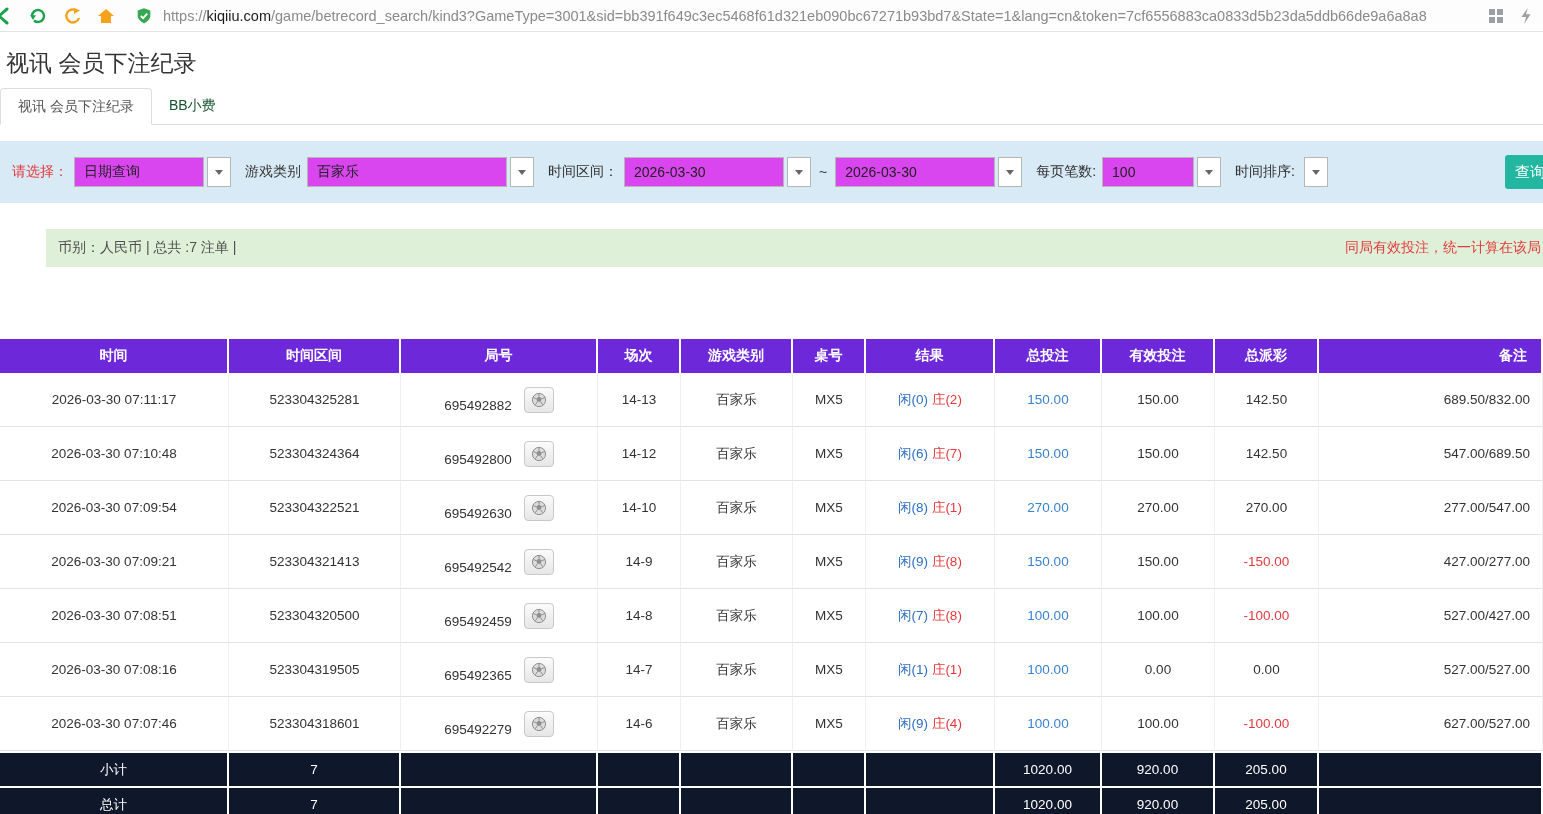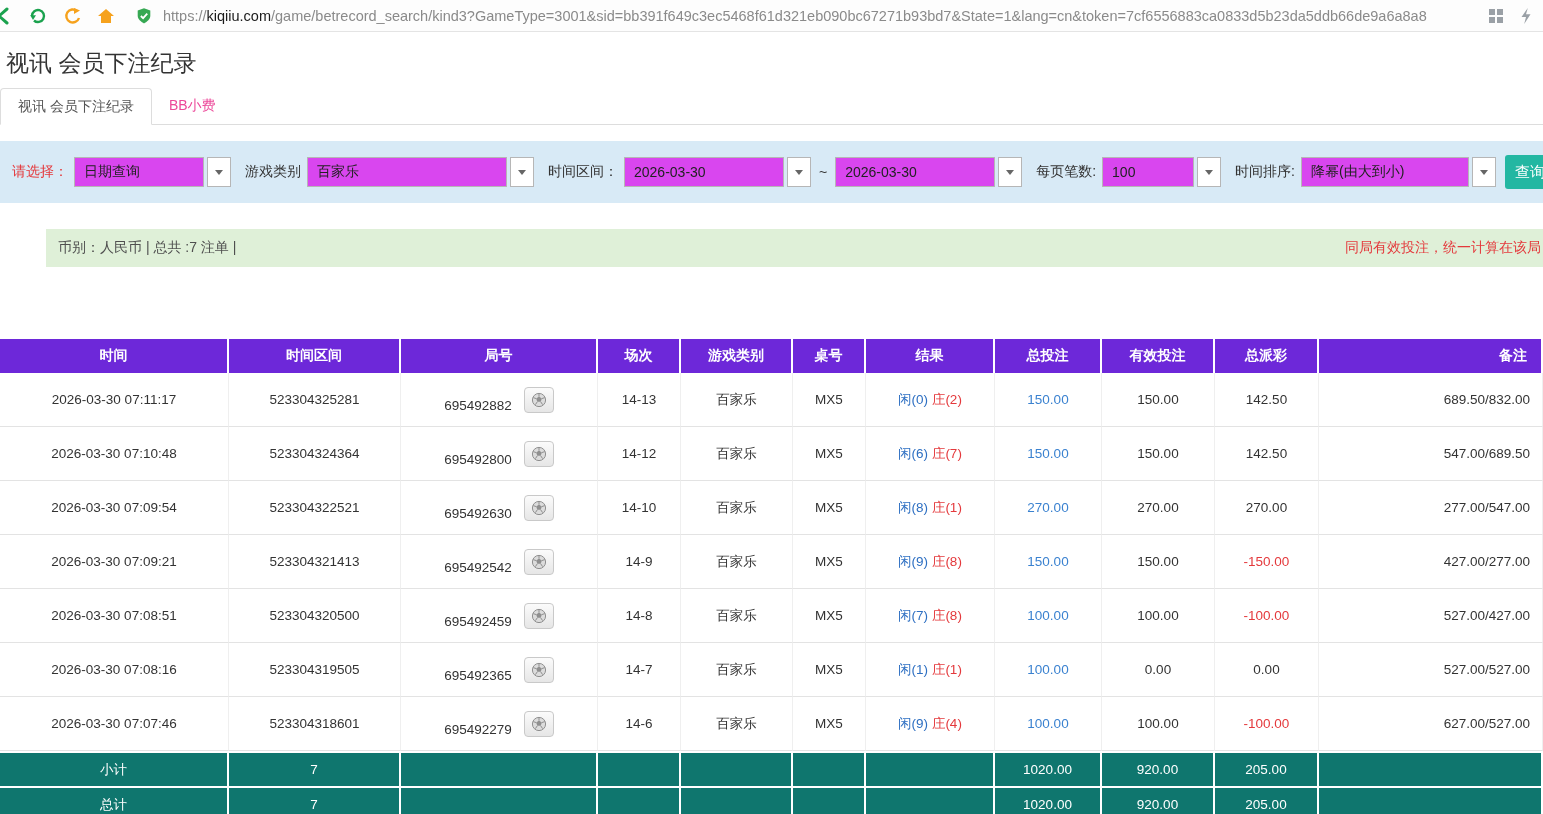--- a/index.html
+++ b/index.html
@@ -16,21 +16,21 @@
   .addr .domain{color:#1b1b1b;}
   .addr .urltext{overflow:hidden;text-overflow:clip;white-space:nowrap;}
   .right-icons{display:flex;align-items:center;gap:8px;flex:0 0 auto;}
   
   .page{padding:0;}
   .page-title{font-size:23px;font-weight:400;color:#333;margin:16px 0 0 6px;line-height:30px;}
   .tabs{margin-top:10px;display:flex;border-bottom:1px solid #ddd;height:37px;padding-left:0;}
   .tab{padding:0 17px;display:flex;align-items:center;font-size:14px;cursor:pointer;}
   .tab.active{background:#fff;border:1px solid #ddd;border-bottom:1px solid #fff;
     border-radius:4px 4px 0 0;color:#555;margin-bottom:-1px;}
-  .tab.inactive{color:#ec4899;}
+  .tab.inactive{color:#14532d;}
   
   .filter-bar{margin-top:16px;background:#d8eaf6;height:62px;display:flex;align-items:center;
     padding-left:12px;position:relative;font-size:14px;color:#333;}
   .flabel{margin:0 6px 0 14px;white-space:nowrap;}
   .flabel.first{margin-left:0;}
   .flabel.red{color:#e4393c;}
   .combo{display:flex;align-items:center;flex:0 0 auto;}
   .cinput{height:30px;background:#d946ef;border:1px solid #b6b6b6;display:flex;align-items:center;
     padding:0 9px;font-size:14px;color:#222;white-space:nowrap;}
   .arrow{width:24px;height:30px;margin-left:3px;background:#fff;border:1px solid #b6b6b6;
@@ -46,21 +46,21 @@
   .summary-right{color:#e4393c;white-space:nowrap;}
   
   .bet-table{margin-top:72px;border-collapse:separate;border-spacing:0;table-layout:fixed;
     width:1543px;font-size:13.5px;color:#333;}
   .bet-table thead th{background:#6d28d9;color:#fff;height:34px;font-weight:bold;font-size:14px;
     border-right:2px solid #fff;text-align:center;}
   .bet-table thead th.right{text-align:right;padding-right:14px;}
   .bet-table tbody td{height:54px;text-align:center;border-bottom:1px solid #e3e3e3;
     border-right:1px solid #efefef;background:#fff;}
   .bet-table tbody td.right{text-align:right;padding-right:12px;}
-  .bet-table tfoot td{background:#0f766e;color:#fff;height:35px;text-align:center;
+  .bet-table tfoot td{background:#0f172a;color:#fff;height:35px;text-align:center;
     border-right:2px solid #fff;border-top:2px solid #fff;}
   .round-wrap{display:inline-flex;align-items:flex-end;justify-content:center;gap:12px;}
   .ball-btn{width:30px;height:26px;border:1px solid #c9c9c9;border-radius:4px;
     background:linear-gradient(#fbfbfb,#e6e6e6);display:inline-flex;align-items:center;
     justify-content:center;cursor:pointer;padding:0;}
   .xian{color:#2d6fc2;} .zhuang{color:#e4393c;}
   .betlink{color:#3b82d0;cursor:pointer;}
   .neg{color:#e4393c;}
 </style>
 </head>
@@ -159,21 +159,20 @@
     <span class="flabel">每页笔数:</span>
     <div class="combo">
       <span class="cinput w92">100</span>
       <span class="arrow">
           <i class="caret"></i>
         </span>
     </div>
 
     <span class="flabel">时间排序:</span>
     <div class="combo">
-      <span class="cinput w168">降幂(由大到小)</span>
       <span class="arrow">
           <i class="caret"></i>
         </span>
     </div>
 
     <button class="search-btn">查询</button>
   </div>
 
   <div class="summary-bar">
     <span class="summary-left">币别：人民币 | 总共 :7 注单 |</span>

